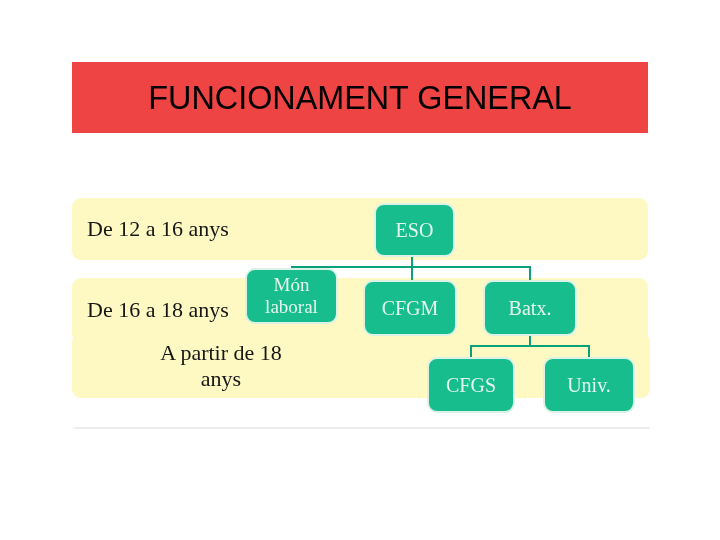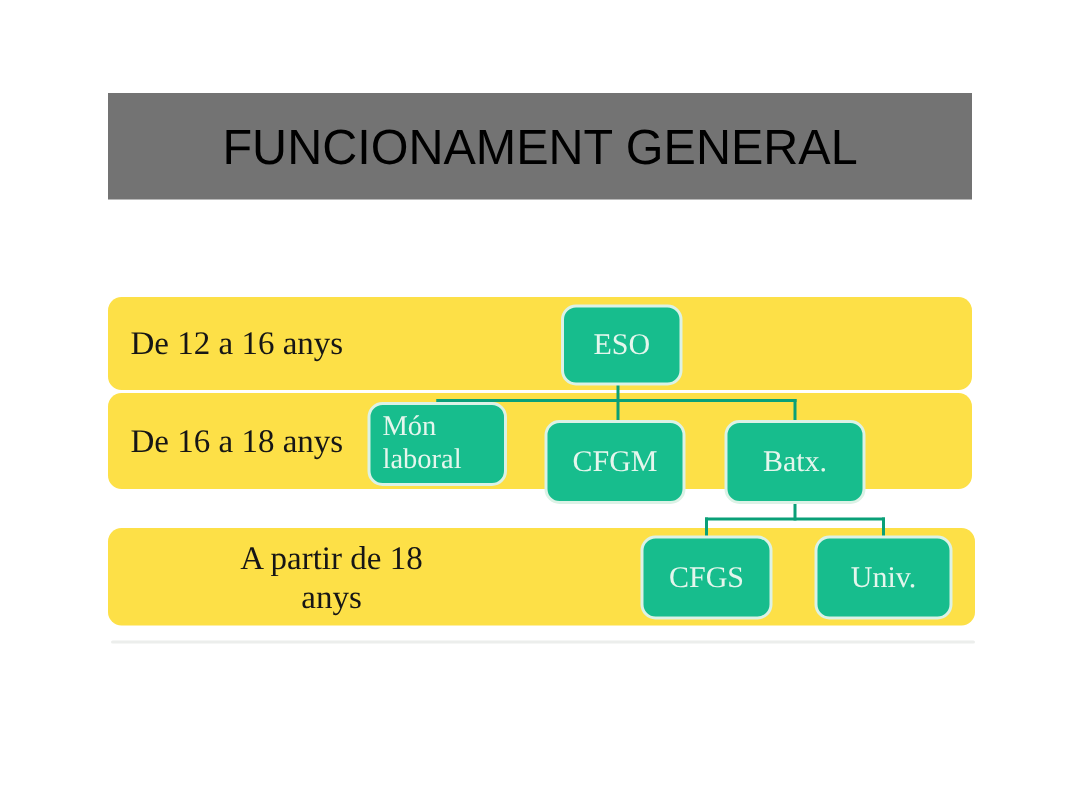--- a/index.html
+++ b/index.html
@@ -14,47 +14,47 @@
     background: #ffffff;
     overflow: hidden;
     font-family: "Liberation Serif", serif;
   }
 
   
   .title-banner {
     position: absolute;
     left: 72px; top: 62px;
     width: 576px; height: 71px;
-    background: #737373;
+    background: #ef4444;
     display: flex;
     align-items: center;
     justify-content: center;
   }
   .title-banner .title-text {
     font-family: "Liberation Sans", sans-serif;
     font-size: 33px;
     color: #000000;
     letter-spacing: 0px;
     white-space: nowrap;
     transform: scaleX(0.98);
   }
 
   
   .band {
     position: absolute;
     left: 72px;
     width: 576px;
-    background: #fde047;
+    background: #fef9c3;
     border-radius: 9px;
     display: flex;
     align-items: center;
   }
   .band-1 { top: 198px; height: 62px; }
-  .band-2 { top: 262px; height: 64px; }
-  .band-3 { top: 352px; height: 65px; width: 578px; }
+  .band-2 { top: 278px; height: 64px; }
+  .band-3 { top: 333px; height: 65px; width: 578px; }
 
   .band-label {
     font-size: 22px;
     color: #161616;
     padding-left: 15px;
     line-height: 1.15;
   }
   .band-3 .band-label {
     padding-left: 0;
     position: absolute;
@@ -72,21 +72,21 @@
   
   .node {
     position: absolute;
     background: #17bd8d;
     border: 2px solid #dcf2e6;
     border-radius: 10px;
     box-sizing: border-box;
     display: flex;
     align-items: center;
     justify-content: center;
-    text-align: left;
+    text-align: center;
     color: #e5f6ed;
     font-size: 20px;
     line-height: 1.15;
   }
   .node-eso   { left: 374px; top: 203px; width: 81px; height: 54px; }
   .node-mon   { left: 245px; top: 268px; width: 93px; height: 56px; font-size: 19px; padding: 0 8px; }
   .node-cfgm  { left: 363px; top: 280px; width: 94px; height: 56px; }
   .node-batx  { left: 483px; top: 280px; width: 94px; height: 56px; }
   .node-cfgs  { left: 427px; top: 357px; width: 88px; height: 56px; }
   .node-univ  { left: 543px; top: 357px; width: 92px; height: 56px; }

